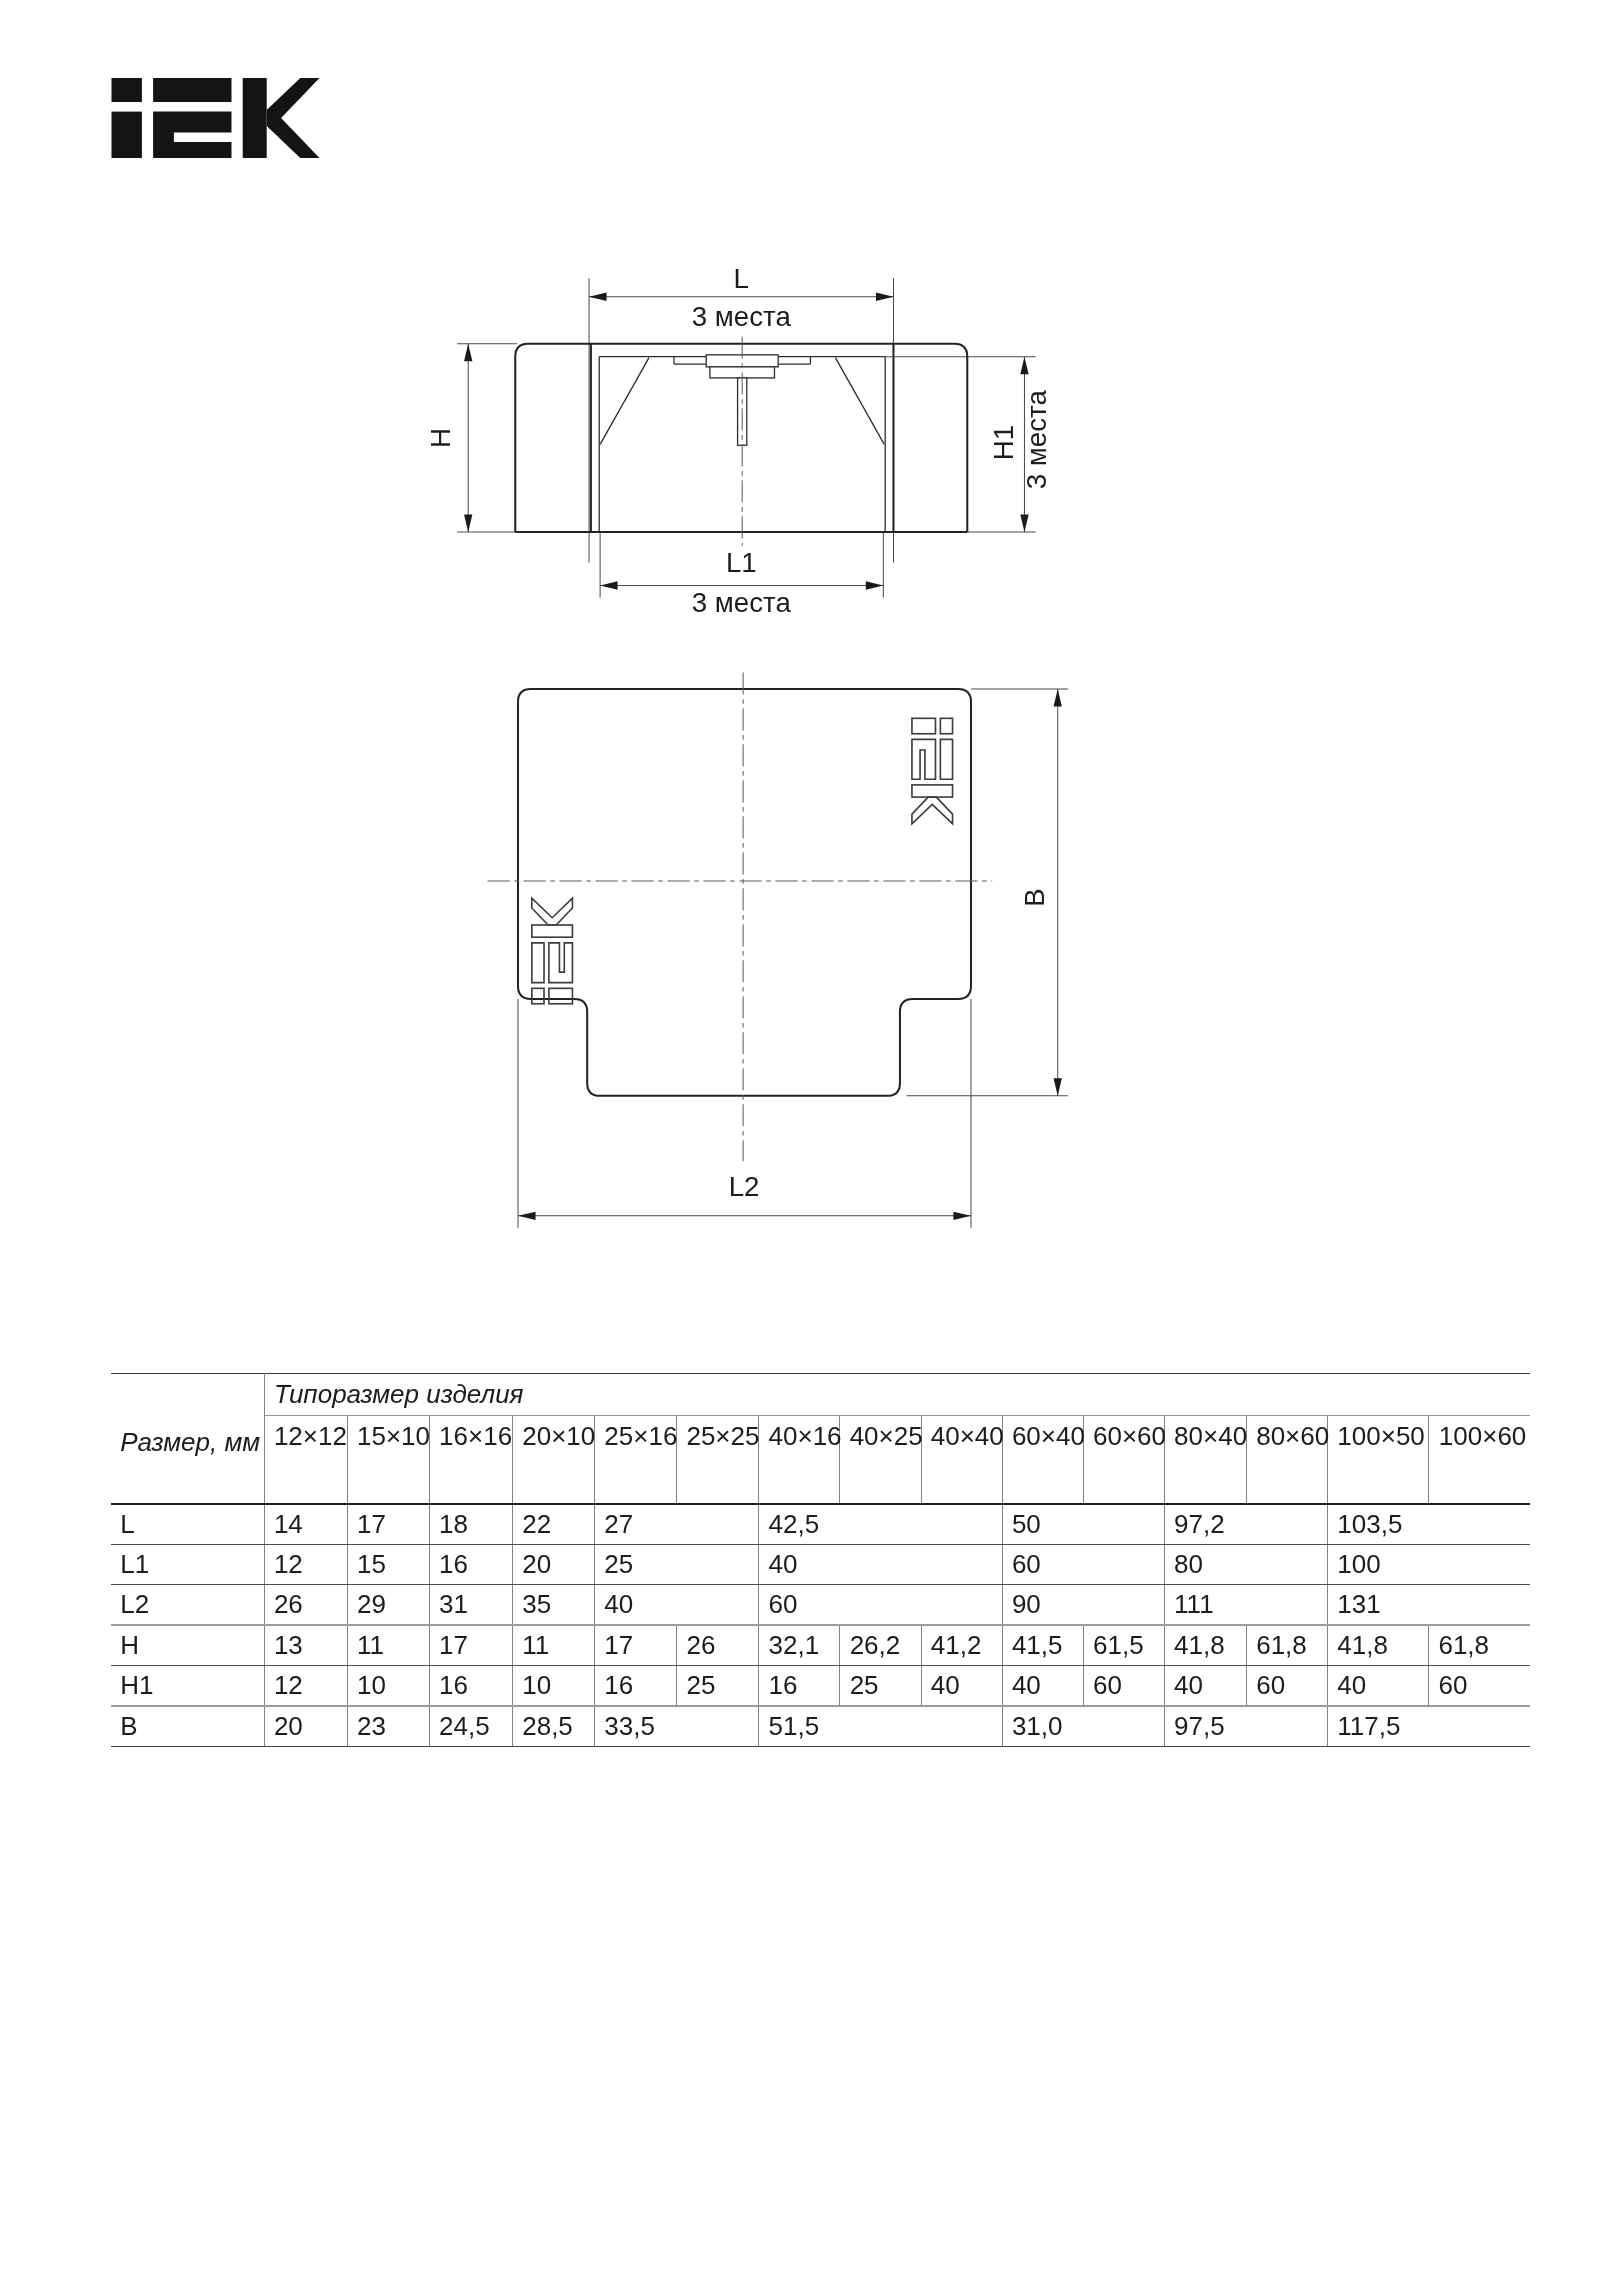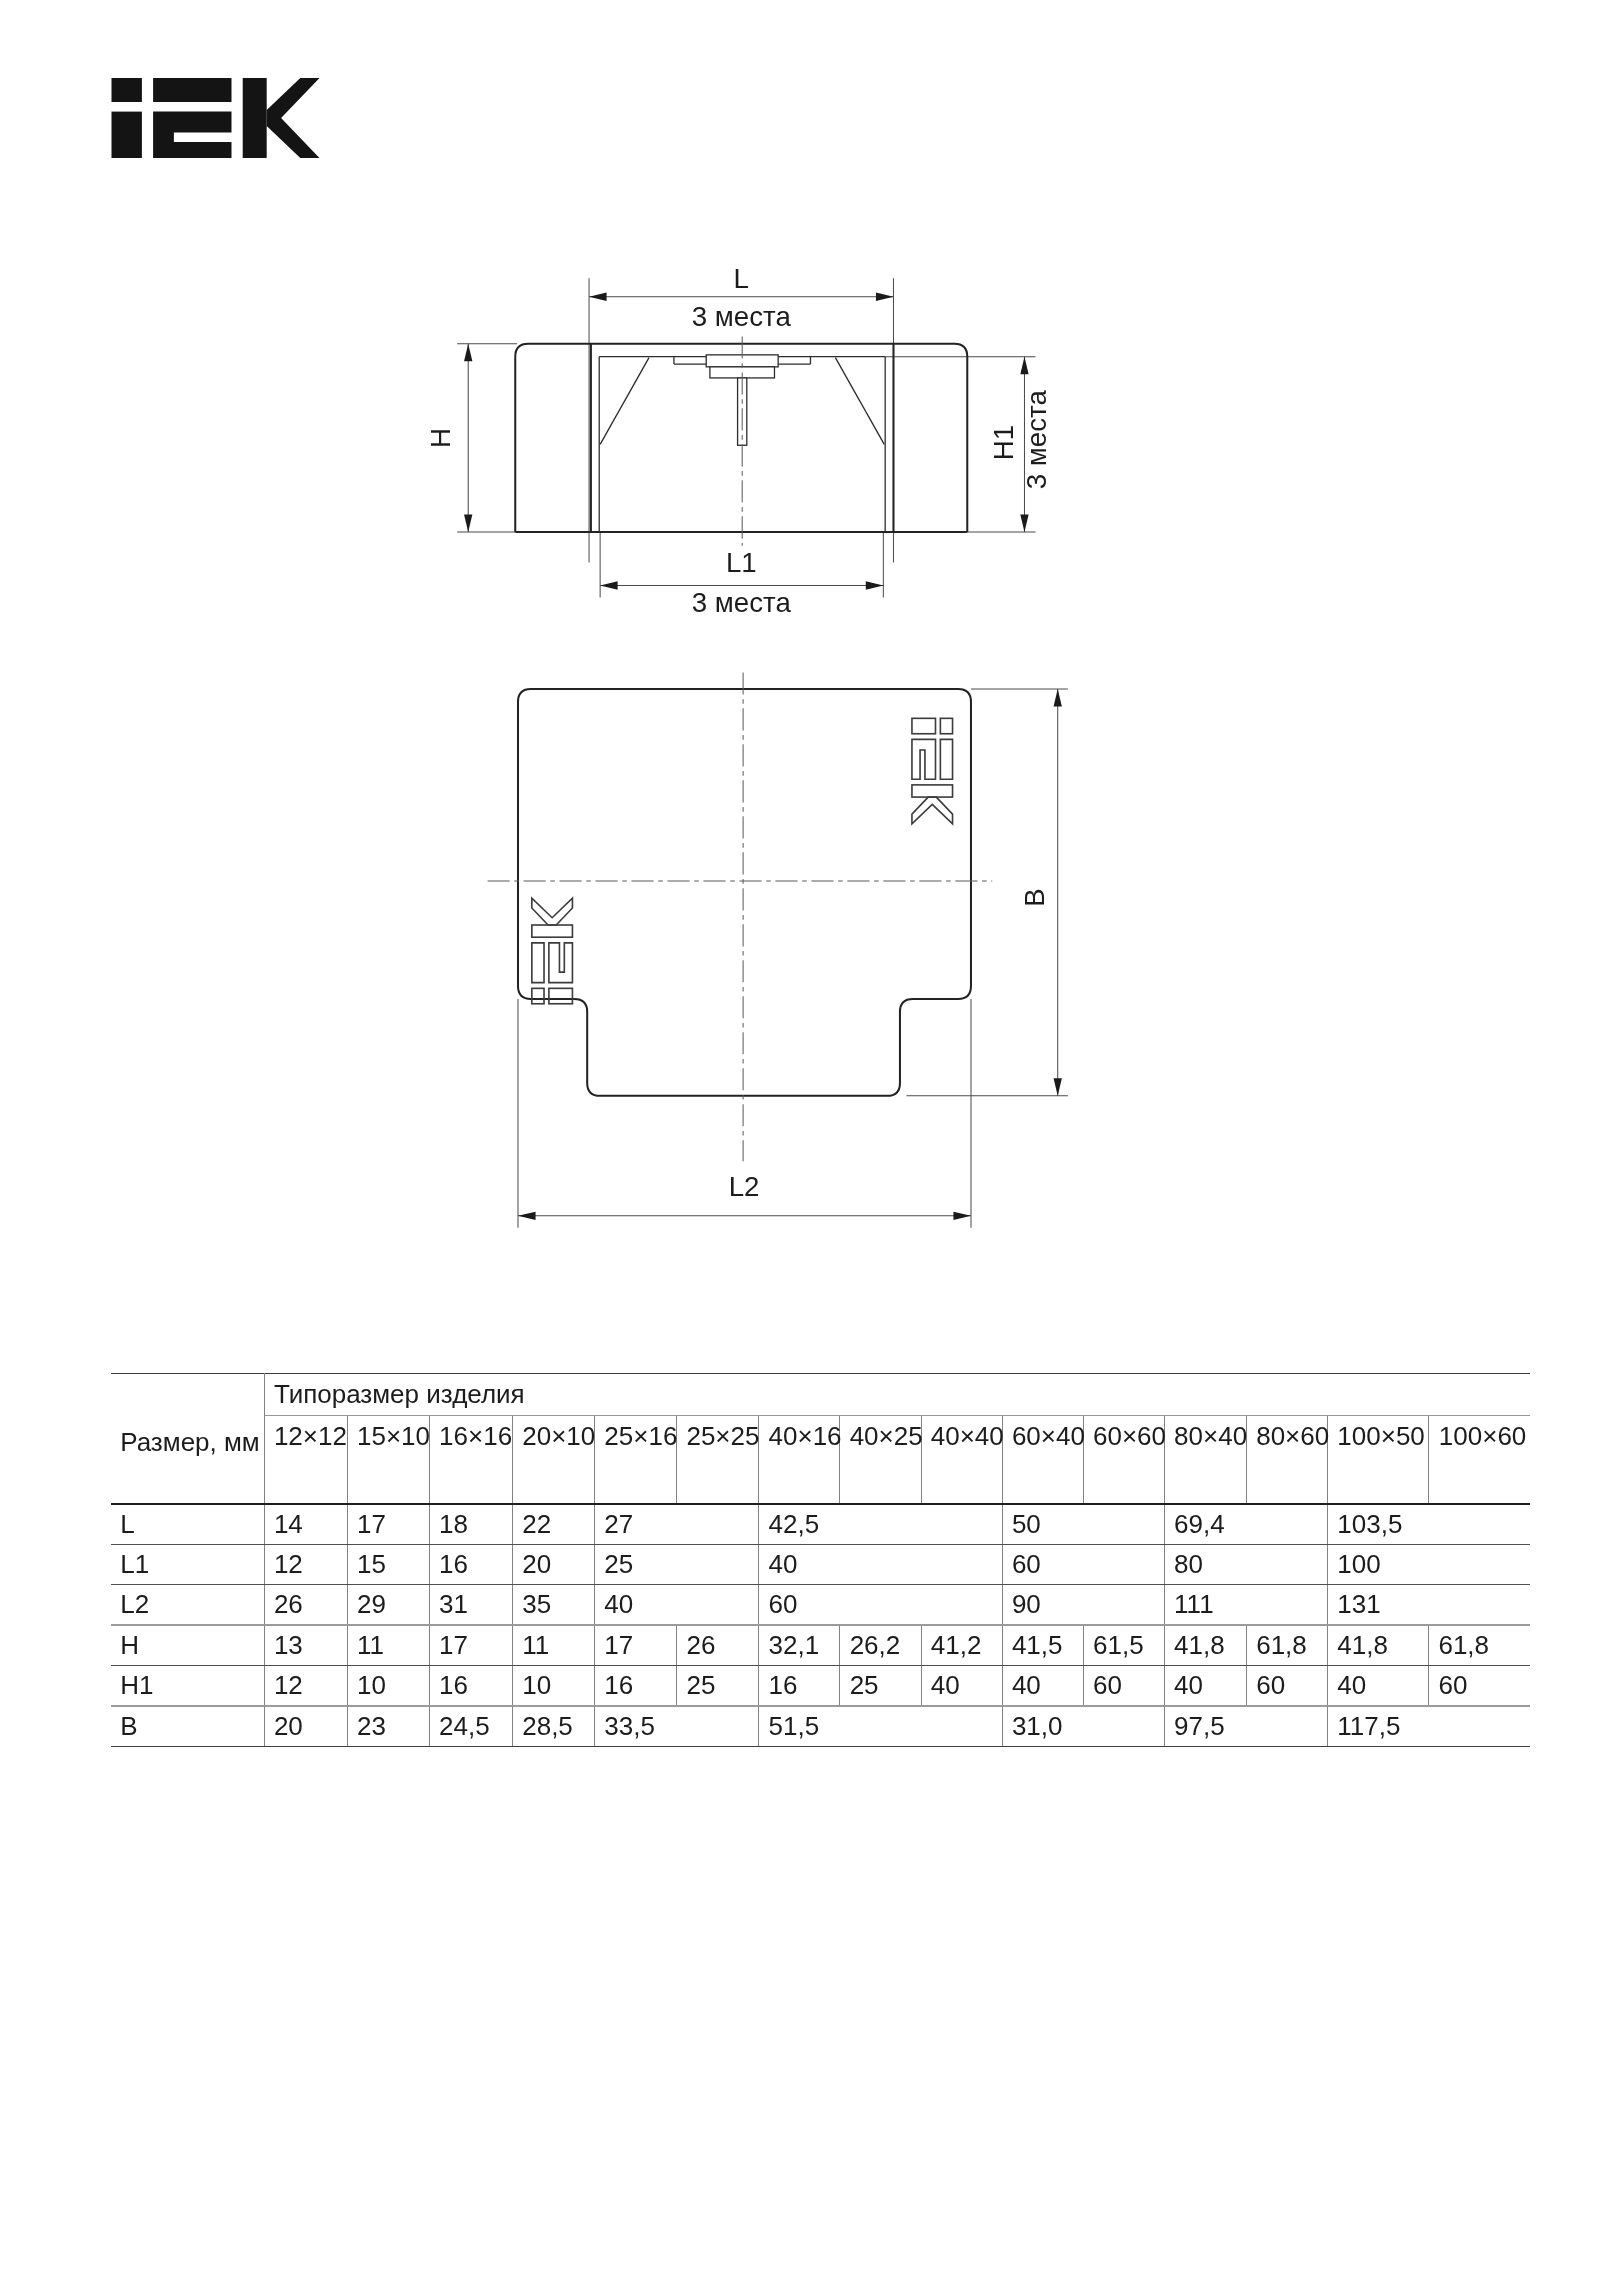--- a/index.html
+++ b/index.html
@@ -30,21 +30,21 @@
     width:1419px;
     font-size:26px;line-height:1.1;
   }
   #size-table th,#size-table td{
     font-weight:normal;text-align:left;
     padding:0 3.7px 0 9.2px;
     border-right:0.9px solid #828282;
     overflow:visible;white-space:nowrap;
   }
   #size-table th:last-child,#size-table td:last-child{border-right:none;}
-  #size-table thead tr.hr1 th{border-top:0.9px solid #3a3a3a;height:41px;vertical-align:middle;}
+  #size-table thead tr.hr1 th{border-top:0.9px solid #3a3a3a;height:41px;vertical-align:middle;font-style:italic;}
   #size-table th.corner{border-bottom:2.8px solid #1f1f1f;vertical-align:top;padding-top:7.4px;}
   #size-table th.group{border-bottom:0.9px solid #979797;}
   #size-table thead tr.hr2 th{
     height:81px;vertical-align:top;padding-top:5.5px;
     border-bottom:2.8px solid #1f1f1f;
     text-align:right;
   }
   #size-table tbody th,#size-table tbody td{
     height:39px;vertical-align:middle;
     border-bottom:0.9px solid #4e4e4e;
@@ -218,21 +218,21 @@
       <tbody>
         <tr>
           <th>L</th>
           <td>14</td>
           <td>17</td>
           <td>18</td>
           <td>22</td>
           <td colspan="2">27</td>
           <td colspan="3">42,5</td>
           <td colspan="2">50</td>
-          <td colspan="2">69,4</td>
+          <td colspan="2">97,2</td>
           <td colspan="2">103,5</td>
         </tr>
         <tr>
           <th>L1</th>
           <td>12</td>
           <td>15</td>
           <td>16</td>
           <td>20</td>
           <td colspan="2">25</td>
           <td colspan="3">40</td>

